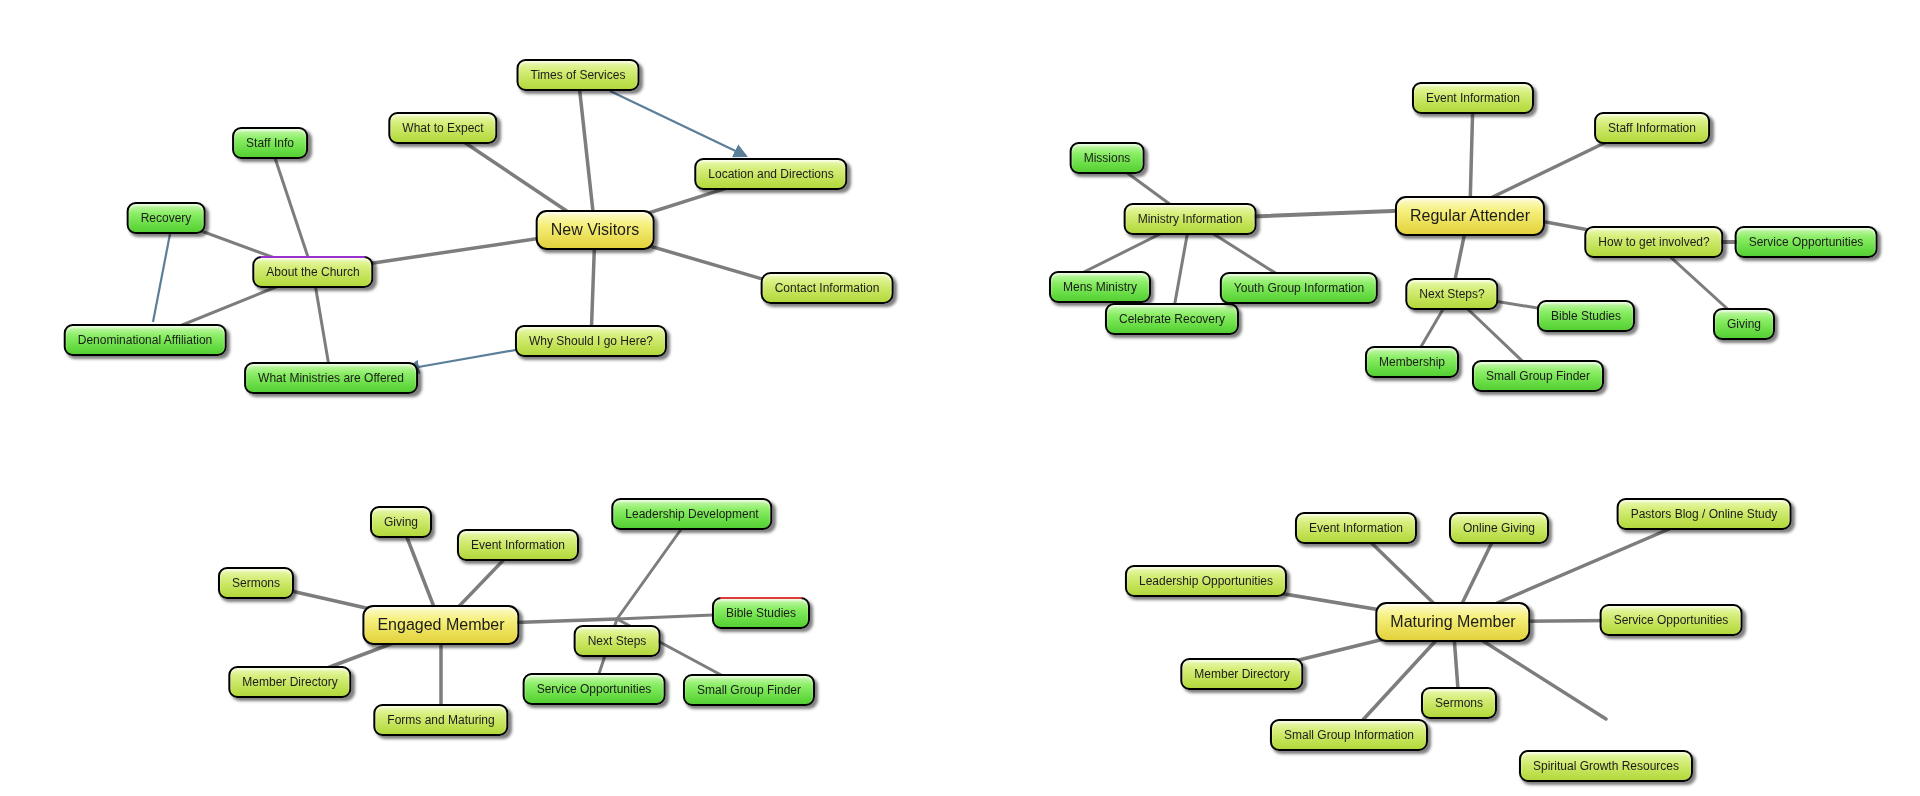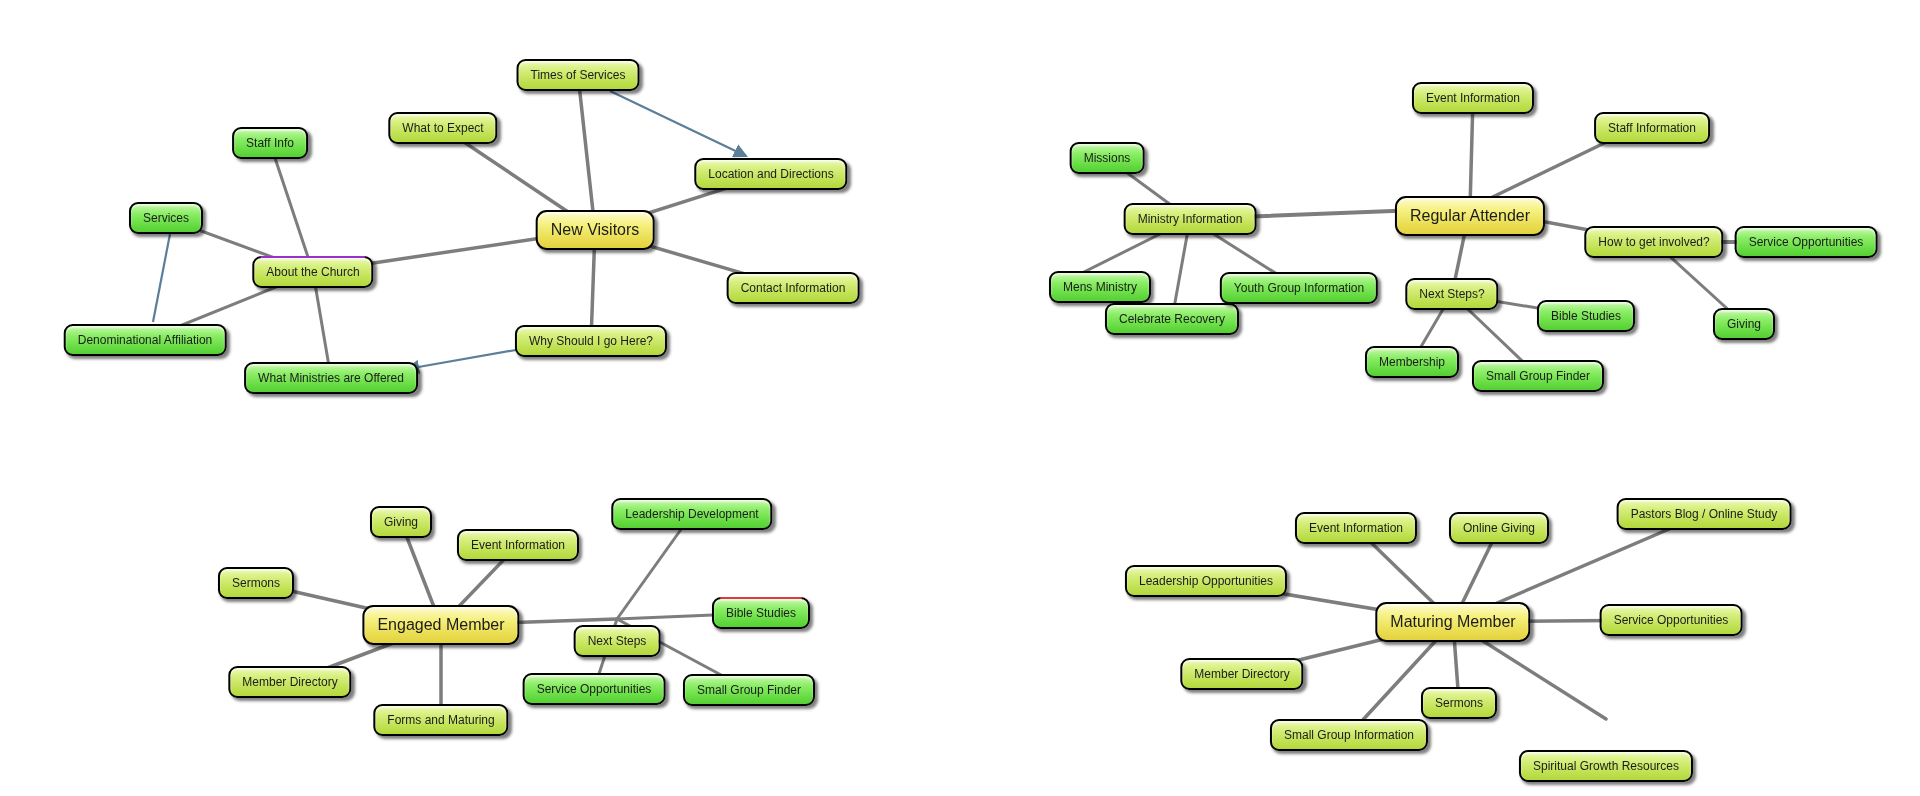--- a/index.html
+++ b/index.html
@@ -102,27 +102,27 @@
         <line x1="610" y1="91" x2="746" y2="156" stroke="#5b7e99" stroke-width="2.2" marker-end="url(#arrowhead)"></line>
         <line x1="527" y1="348" x2="407" y2="369" stroke="#5b7e99" stroke-width="2.2" marker-end="url(#arrowhead)"></line>
         <line x1="170" y1="234" x2="153" y2="322" stroke="#5b7e99" stroke-width="2.2"></line>
       </g>
   </svg>
   <div id="nodes">
       <div class="node center" style="left: 595px; top: 230px;"><span>New Visitors</span></div>
       <div class="node child" style="left: 578px; top: 75px;"><span>Times of Services</span></div>
       <div class="node child" style="left: 443px; top: 128px;"><span>What to Expect</span></div>
       <div class="node grandchild" style="left: 270px; top: 143px;"><span>Staff Info</span></div>
-      <div class="node grandchild" style="left: 166px; top: 218px;"><span>Services</span></div>
+      <div class="node grandchild" style="left: 166px; top: 218px;"><span>Recovery</span></div>
       <div class="node child" style="left: 313px; top: 272px;"><span>About the Church</span><div class="accent" style="background: rgb(155, 48, 208);"></div></div>
       <div class="node grandchild" style="left: 145px; top: 340px;"><span>Denominational Affiliation</span></div>
       <div class="node grandchild" style="left: 331px; top: 378px;"><span>What Ministries are Offered</span></div>
       <div class="node child" style="left: 591px; top: 341px;"><span>Why Should I go Here?</span></div>
       <div class="node child" style="left: 771px; top: 174px;"><span>Location and Directions</span></div>
-      <div class="node child" style="left: 793px; top: 288px;"><span>Contact Information</span></div>
+      <div class="node child" style="left: 827px; top: 288px; border-radius: 10px;"><span>Contact Information</span></div>
       <div class="node center" style="left: 1470px; top: 208px; margin-top: 8px;"><span>Regular Attender</span></div>
       <div class="node child" style="left: 1473px; top: 98px;"><span>Event Information</span></div>
       <div class="node child" style="left: 1652px; top: 128px;"><span>Staff Information</span></div>
       <div class="node grandchild" style="left: 1107px; top: 158px;"><span>Missions</span></div>
       <div class="node child" style="left: 1190px; top: 219px;"><span>Ministry Information</span></div>
       <div class="node grandchild" style="left: 1100px; top: 287px;"><span>Mens Ministry</span></div>
       <div class="node grandchild" style="left: 1172px; top: 319px;"><span>Celebrate Recovery</span></div>
       <div class="node grandchild" style="left: 1299px; top: 288px;"><span>Youth Group Information</span></div>
       <div class="node child" style="left: 1452px; top: 294px;"><span>Next Steps?</span></div>
       <div class="node grandchild" style="left: 1586px; top: 316px;"><span>Bible Studies</span></div>

